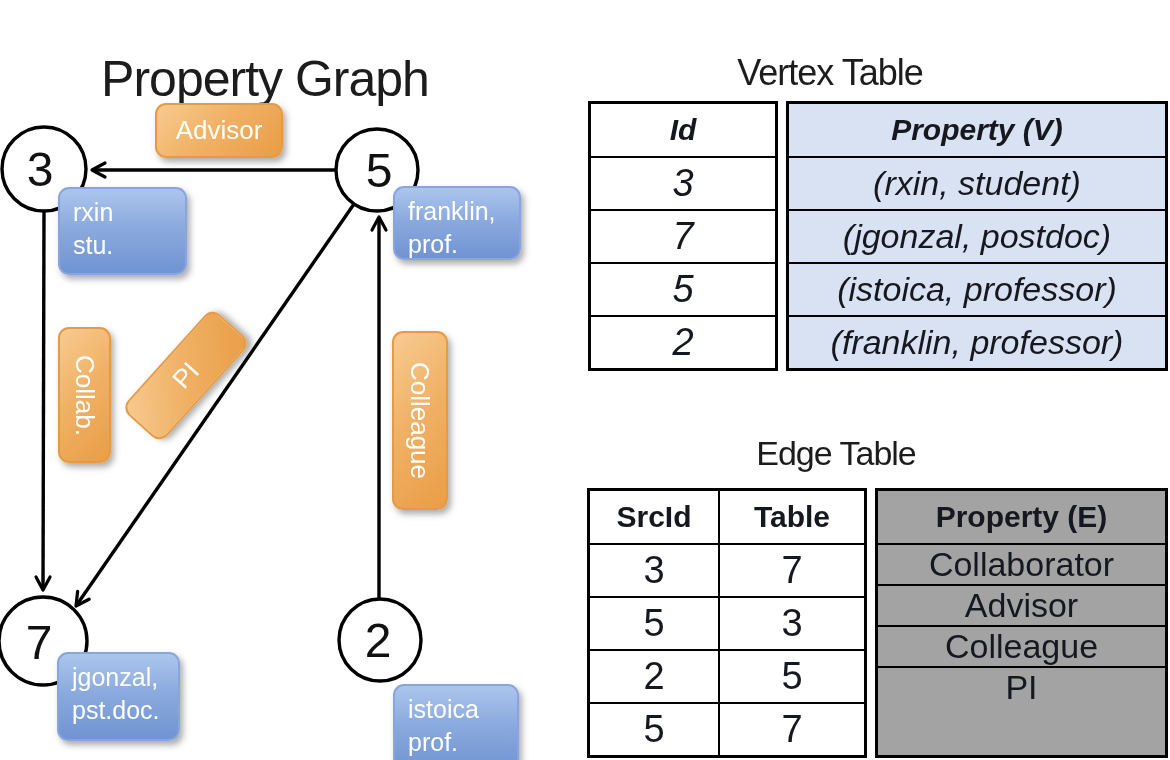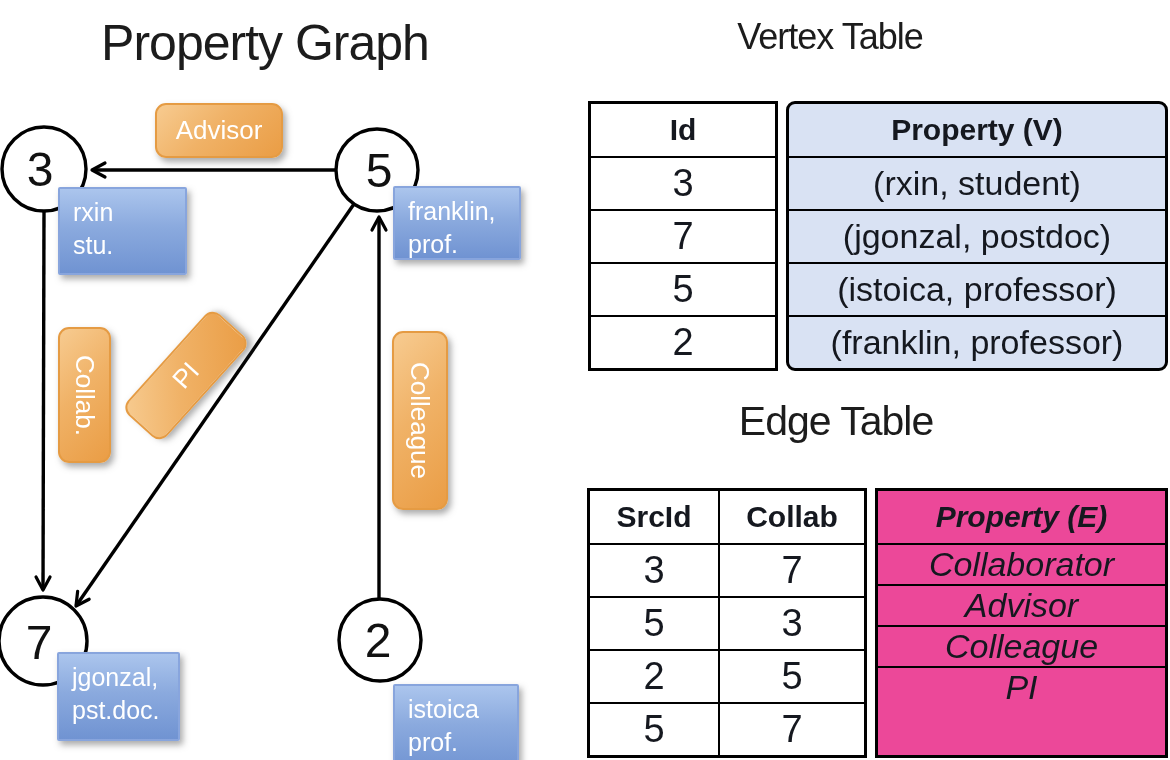--- a/index.html
+++ b/index.html
@@ -10,34 +10,35 @@
   }
 
   
   .big-title{
     position:absolute;
     font-weight:300;
     color:#1c1c1c;
     text-align:center;
     white-space:nowrap;
     letter-spacing:-1px;
+    margin-top:36px;
   }
   .title-graph{left:35px;top:14px;width:460px;font-size:50px;}
   .title-vertex{left:620px;top:16px;width:420px;font-size:36px;}
-  .title-edge{left:626px;top:398px;width:420px;font-size:41px;}
+  .title-edge{left:626px;top:398px;width:420px;font-size:34px;}
 
   
   .graph-svg{position:absolute;left:0;top:0;}
 
   
   .vbox{
     position:absolute;box-sizing:border-box;
     background:linear-gradient(180deg,#abc5ed 0%,#8baade 45%,#7093d2 100%);
     border:2px solid #88a5dd;
-    border-radius:2px;
+    border-radius:11px;
     box-shadow:3px 4px 6px rgba(90,90,90,0.5);
     color:#ffffff;
     font-size:25px;line-height:33px;
     padding:7px 6px 0 13px;
   }
   
   .ebox{
     position:absolute;box-sizing:border-box;
     background:linear-gradient(135deg,#f7cb90 0%,#f0b267 45%,#ea9d45 100%);
     border:2px solid #e59b43;
@@ -47,30 +48,30 @@
     display:flex;align-items:center;justify-content:center;
   }
   .ebox-advisor{left:155px;top:103px;width:128px;height:55px;}
   .ebox-collab{left:58px;top:327px;width:53px;height:136px;}
   .ebox-pi{left:118px;top:349px;width:136px;height:53px;transform:rotate(-48deg);}
   .ebox-colleague{left:392px;top:331px;width:56px;height:179px;}
   .rot90{transform:rotate(90deg);white-space:nowrap;}
 
   
   .tbl{position:absolute;display:flex;gap:8px;}
-  .tbl-vertex{left:588px;top:101px;width:580px;height:270px;}
+  .tbl-vertex{left:588px;top:101px;width:580px;height:270px;font-style:italic;}
   .tbl-edge{left:587px;top:488px;width:581px;height:270px;}
   .sub{
     box-sizing:border-box;border:3px solid #000;background:#fff;
     display:flex;flex-direction:column;
   }
   .sub-id{width:190px;}
-  .sub-vprop{flex:1;background:#d9e2f3;border-radius:9px;}
+  .sub-vprop{flex:1;background:#d9e2f3;}
   .sub-srcdst{width:280px;display:grid;grid-template-columns:128px 1fr;grid-template-rows:52px 1fr 1fr 1fr 1fr;}
-  .sub-eprop{flex:1;background:#ec4899;font-style:italic;}
+  .sub-eprop{flex:1;background:#a3a3a3;}
   .cell{
     display:flex;align-items:center;justify-content:center;
     border-top:2px solid #000;
     font-size:38px;color:#15181f;
   }
   .sub .cell:first-child{border-top:none;}
   .sub-srcdst .cell{border-top:2px solid #000;}
   .sub-srcdst .cell.r0{border-top:none;}
   .sub-srcdst .cell.c1{border-left:2px solid #000;}
   .cell.head{flex:0 0 52px;font-weight:bold;font-size:30px;}
@@ -158,21 +159,21 @@
     <div class="cell txt">(rxin, student)</div>
     <div class="cell txt">(jgonzal, postdoc)</div>
     <div class="cell txt">(istoica, professor)</div>
     <div class="cell txt">(franklin, professor)</div>
   </div>
 </div>
 
 <div class="tbl tbl-edge">
   <div class="sub sub-srcdst">
     <div class="cell head r0">SrcId</div>
-    <div class="cell head r0 c1">Collab</div>
+    <div class="cell head r0 c1">Table</div>
     <div class="cell">3</div>
     <div class="cell c1">7</div>
     <div class="cell">5</div>
     <div class="cell c1">3</div>
     <div class="cell">2</div>
     <div class="cell c1">5</div>
     <div class="cell">5</div>
     <div class="cell c1">7</div>
   </div>
   <div class="sub sub-eprop">

